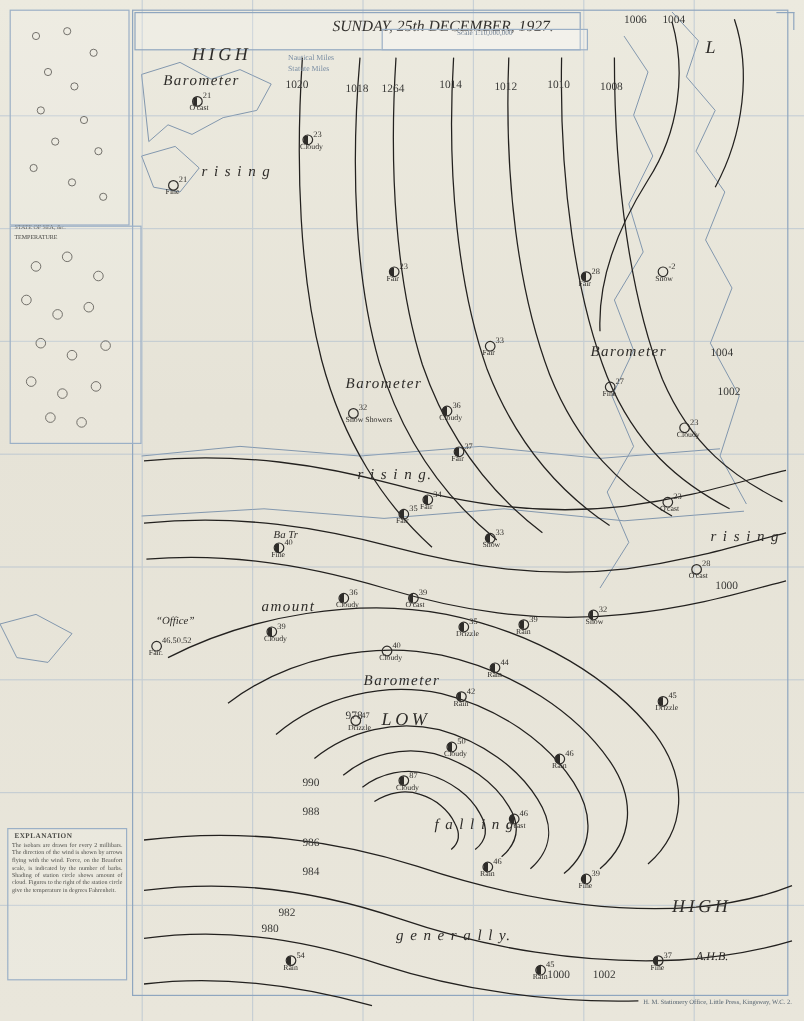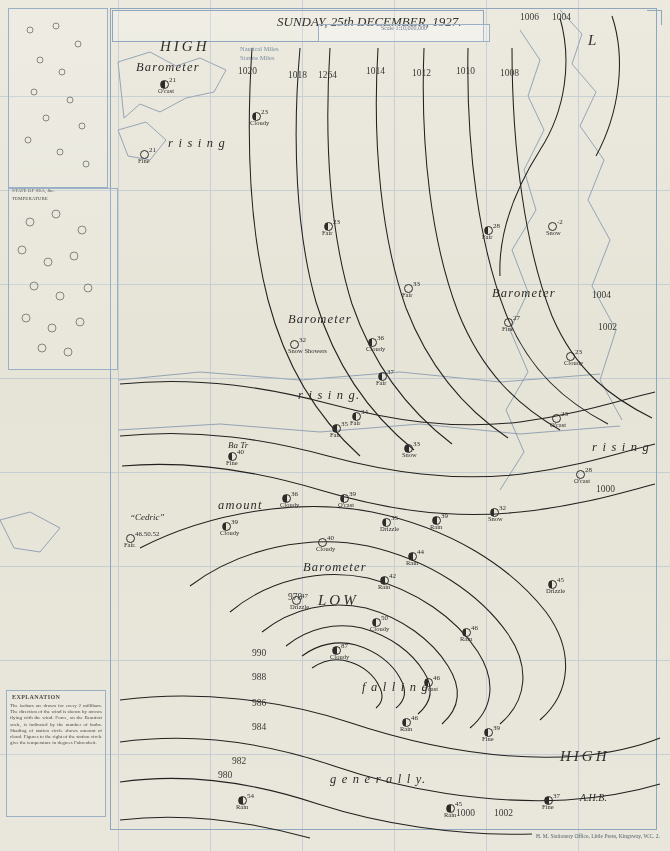--- a/index.html
+++ b/index.html
@@ -199,21 +199,21 @@
   <div class="hand hand-big" style="left:588px;top:32px">L</div>
 
   
   <div class="hand hand-med" style="left:168px;top:136px">r i s i n g</div>
   <div class="hand hand-med" style="left:288px;top:312px">Barometer</div>
   <div class="hand hand-med" style="left:492px;top:286px">Barometer</div>
   <div class="hand hand-med" style="left:592px;top:440px">r i s i n g</div>
   <div class="hand hand-med" style="left:298px;top:388px">r i s i n g.</div>
   <div class="hand hand-sm" style="left:228px;top:440px">Ba Tr</div>
   <div class="hand hand-med" style="left:218px;top:498px">amount</div>
-  <div class="hand hand-sm" style="left:130px;top:512px">“Cedric”</div>
+  <div class="hand hand-sm" style="left:130px;top:512px">“Office”</div>
   <div class="hand hand-med" style="left:303px;top:560px">Barometer</div>
   <div class="hand hand-med" style="left:362px;top:680px">f a l l i n g</div>
   <div class="hand hand-med" style="left:330px;top:772px">g e n e r a l l y.</div>
 
   
   <div class="stn" style="left:160px;top:80px"><span class="circ half"></span><span class="pnum">21</span><span class="wname">O'cast</span></div>
   <div class="stn" style="left:140px;top:150px"><span class="circ"></span><span class="pnum">21</span><span class="wname">Fine</span></div>
   <div class="stn" style="left:252px;top:112px"><span class="circ half"></span><span class="pnum">23</span><span class="wname">Cloudy</span></div>
   <div class="stn" style="left:324px;top:222px"><span class="circ half"></span><span class="pnum">23</span><span class="wname">Fair</span></div>
   <div class="stn" style="left:404px;top:284px"><span class="circ"></span><span class="pnum">33</span><span class="wname">Fair</span></div>

